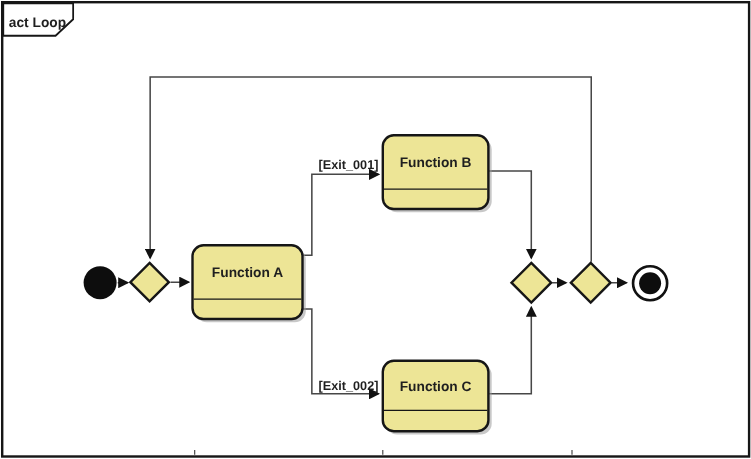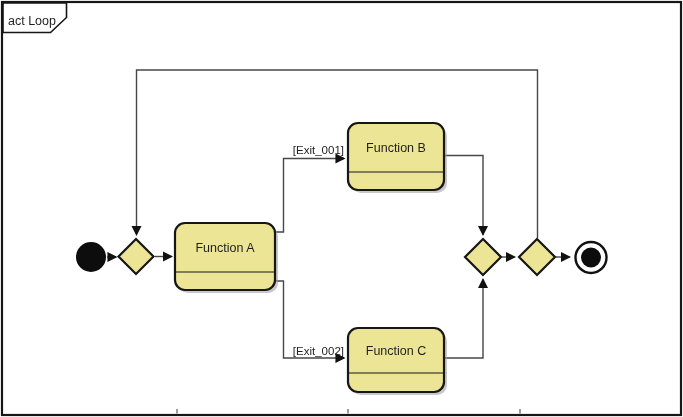--- a/index.html
+++ b/index.html
@@ -8,20 +8,21 @@
     width: 683px;
     height: 417px;
     background: #ffffff;
     overflow: hidden;
     font-family: "Liberation Sans", sans-serif;
   }
   .stage {
     position: relative;
     width: 683px;
     height: 417px;
+    font-weight: bold;
   }
   svg { display: block; }
   text {
     font-family: "Liberation Sans", sans-serif;
     fill: #1f1f1f;
   }
   .node-label { font-size: 12.5px; }
   .guard-label { font-size: 11.5px; }
   .frame-title { font-size: 12.5px; }
   .edge {

